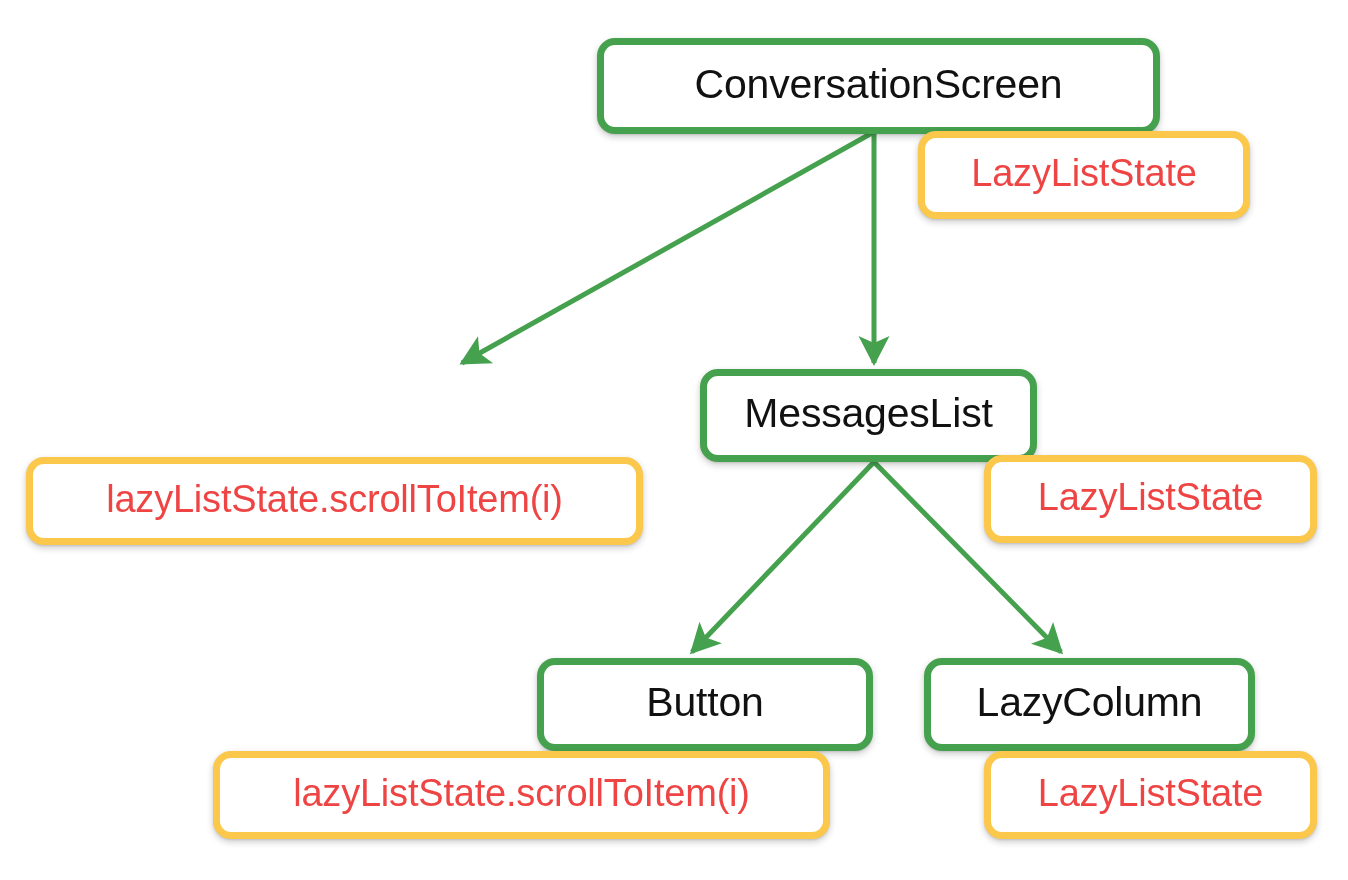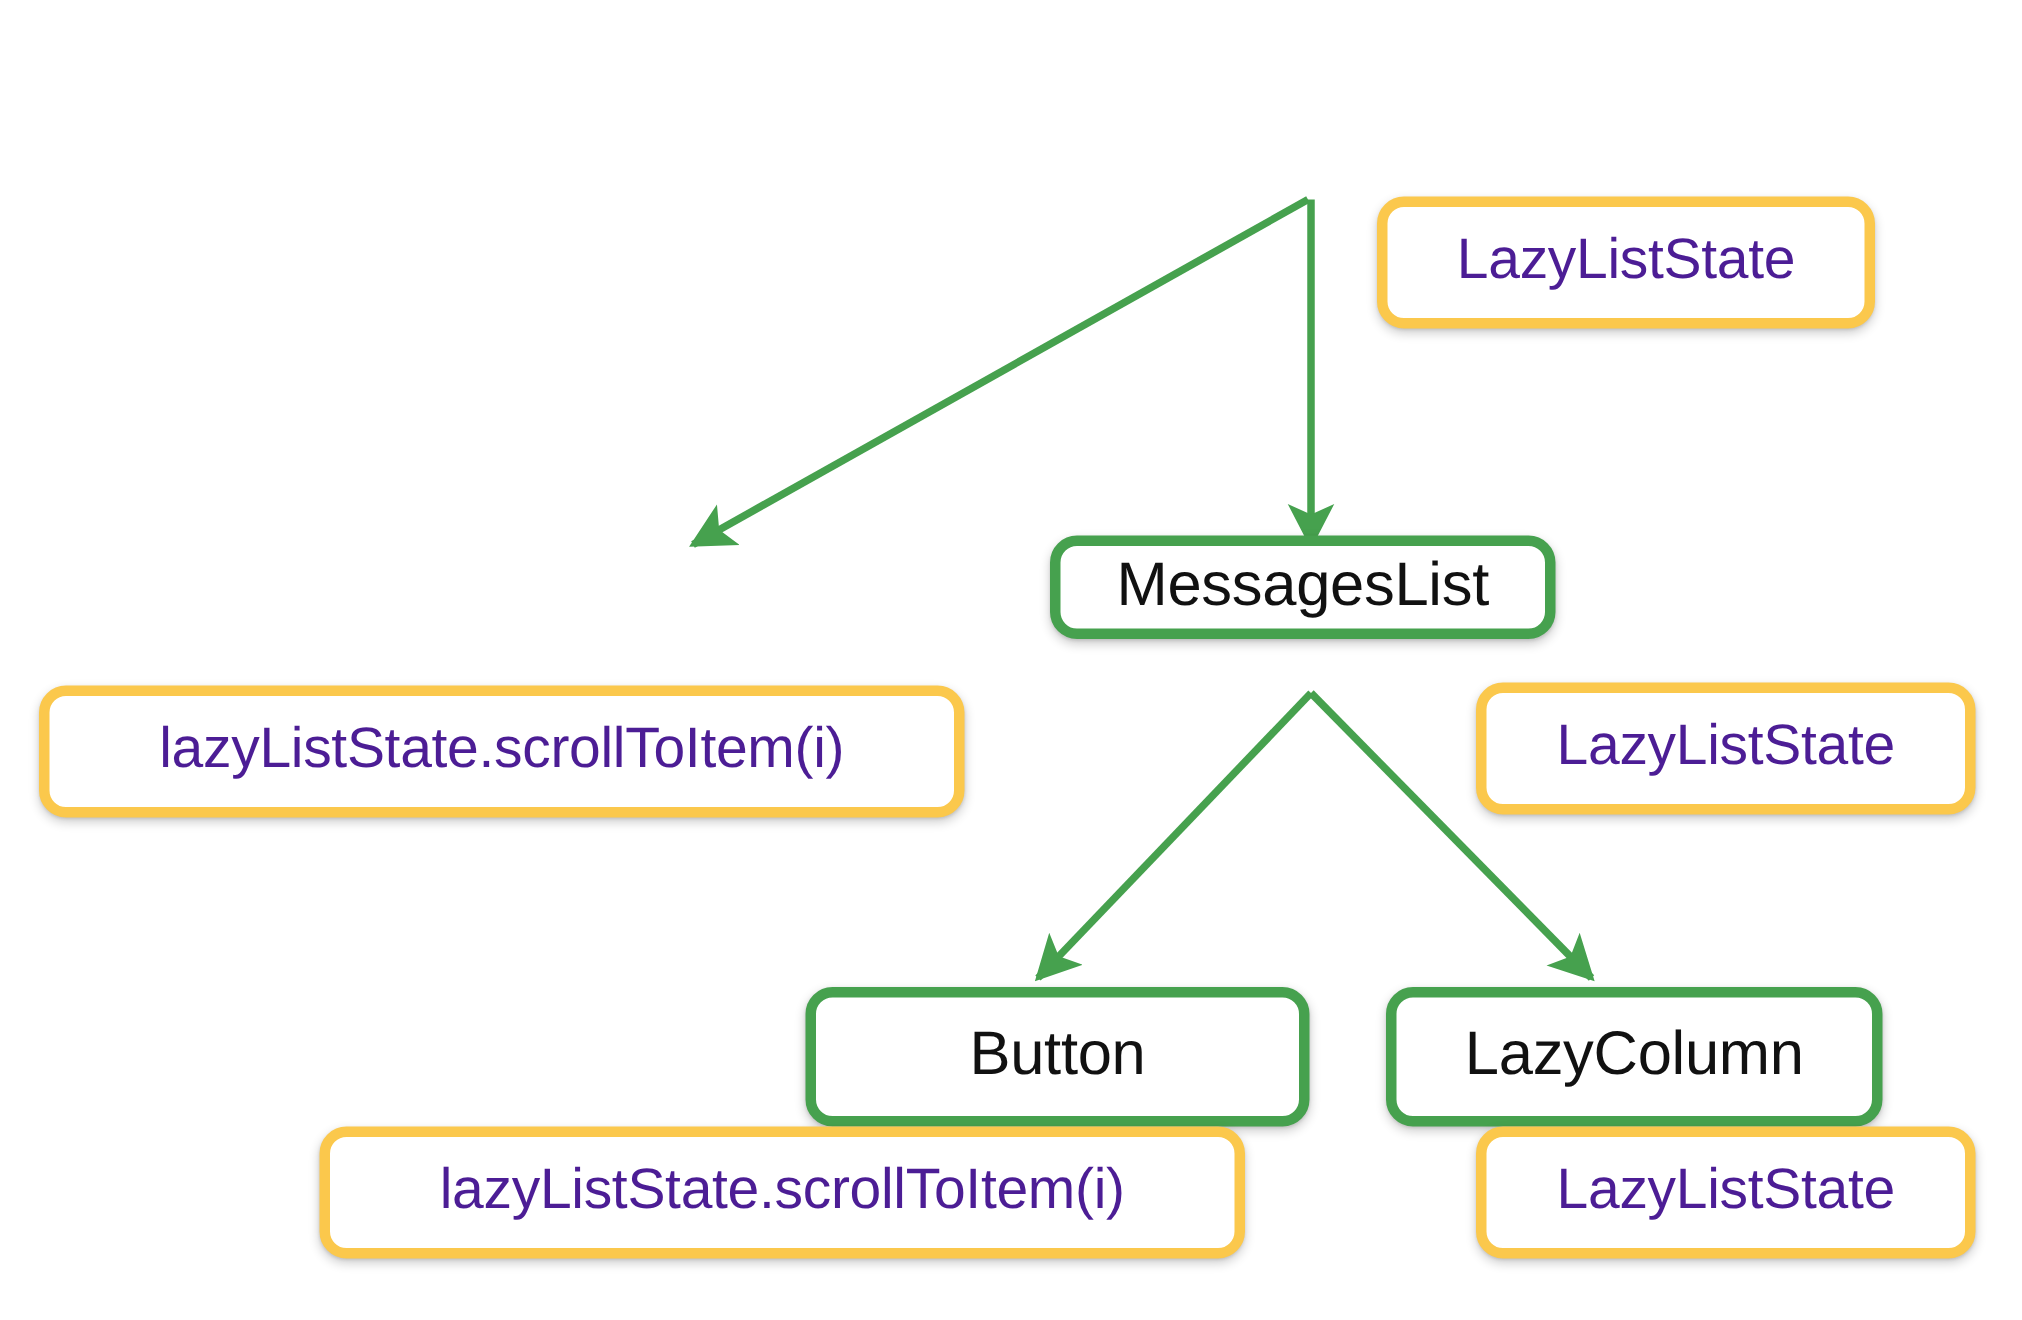--- a/index.html
+++ b/index.html
@@ -37,21 +37,21 @@
     white-space: nowrap;
   }
   .node-composable {
     border: 7px solid #46a14e;
     color: #111111;
     font-size: 41px;
     letter-spacing: -0.2px;
   }
   .node-state {
     border: 7px solid #fbc84c;
-    color: #4c1d95;
+    color: #ef4444;
     font-size: 38px;
     letter-spacing: -0.2px;
   }
   .node-label {
     display: block;
     line-height: 1;
     padding-bottom: 4px;
   }
 </style>
 </head>
@@ -66,31 +66,34 @@
       </marker>
     </defs>
     <g stroke="#46a14e" stroke-width="5" fill="none" marker-end="url(#arrowhead)">
       <line x1="872" y1="133" x2="462" y2="363"></line>
       <line x1="874" y1="133" x2="874" y2="363"></line>
       <line x1="874" y1="462" x2="692" y2="652"></line>
       <line x1="874" y1="462" x2="1061" y2="652"></line>
     </g>
   </svg>
 
+  <div class="node node-composable" style="left:597px; top:38px; width:563px; height:96px;">
+    <span class="node-label">ConversationScreen</span>
+  </div>
 
   <div class="node node-state" style="left:918px; top:131px; width:332px; height:88px;">
     <span class="node-label">LazyListState</span>
   </div>
 
 
   <div class="node node-state" style="left:26px; top:457px; width:617px; height:88px;">
     <span class="node-label">lazyListState.scrollToItem(i)</span>
   </div>
 
-  <div class="node node-composable" style="left:700px; top:357px; width:337px; height:69px;align-items:center;">
+  <div class="node node-composable" style="left:700px; top:369px; width:337px; height:93px;align-items:center;">
     <span class="node-label">MessagesList</span>
   </div>
 
   <div class="node node-state" style="left:984px; top:455px; width:333px; height:88px;">
     <span class="node-label">LazyListState</span>
   </div>
 
   <div class="node node-composable" style="left:497px; top:658px; width:336px; height:93px;margin-left:40px;">
     <span class="node-label">Button</span>
   </div>

